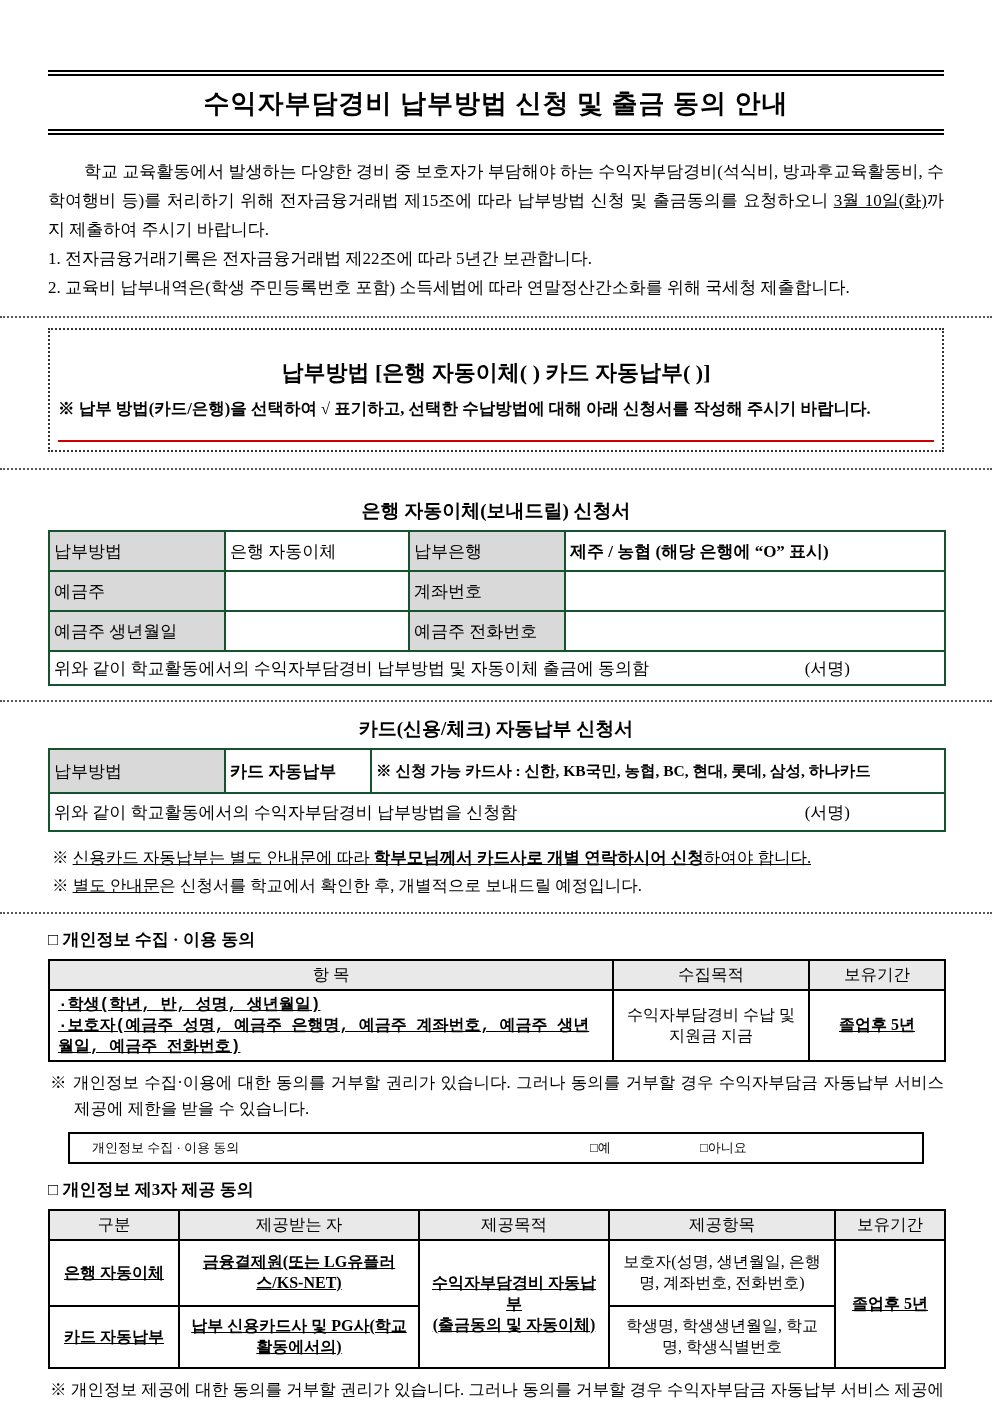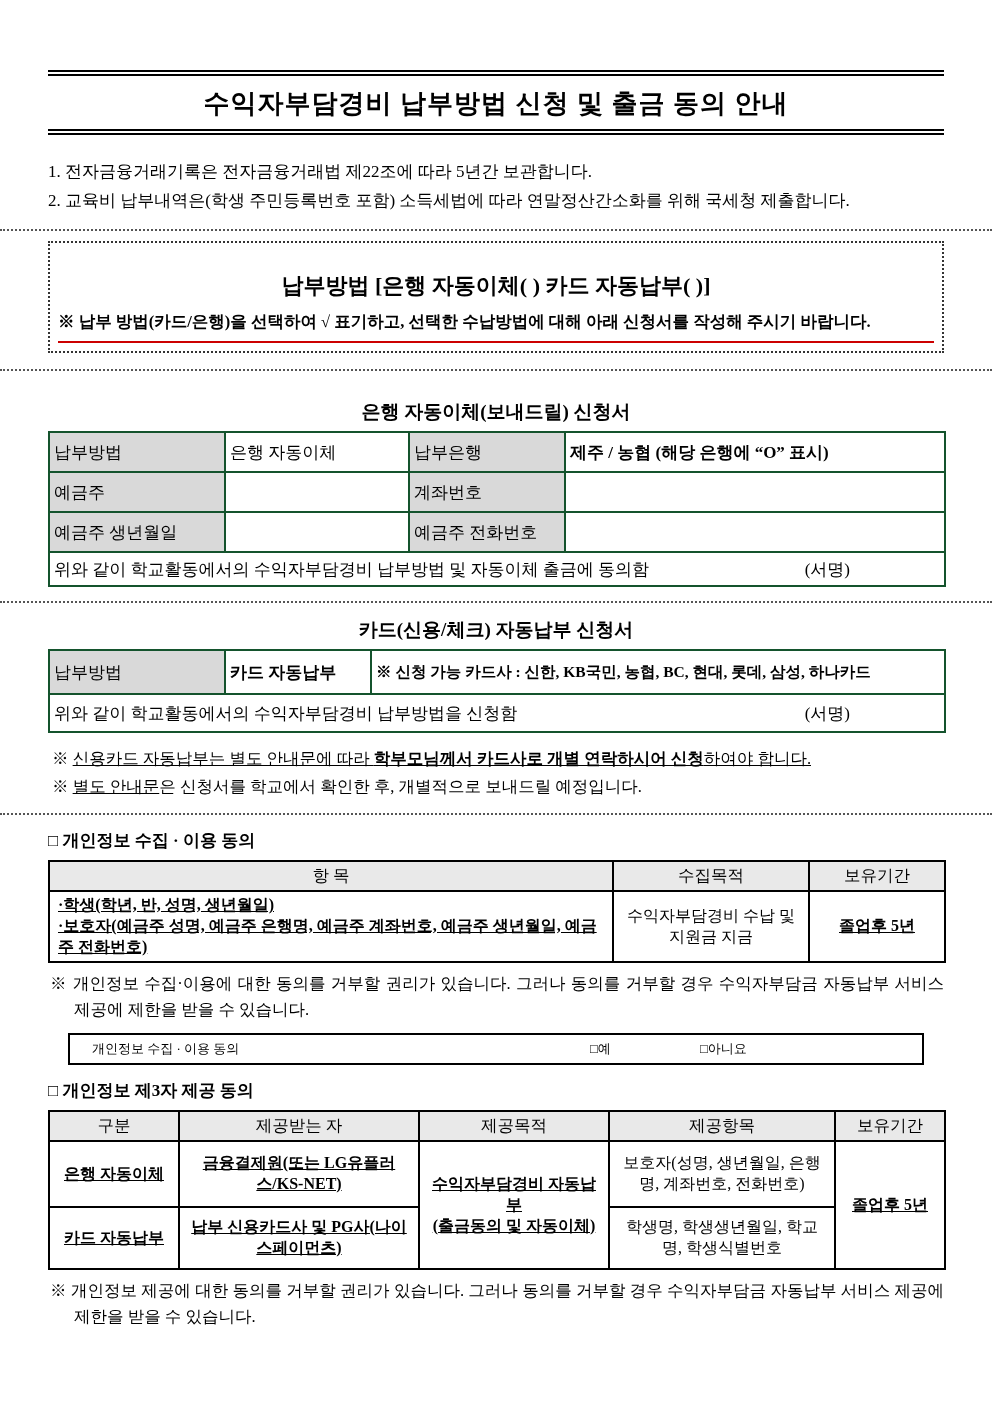--- a/index.html
+++ b/index.html
@@ -28,21 +28,21 @@
   
   .student-box{
     margin:10px 48px 0 48px;
     border:2px dotted #333;
     padding:14px 8px 8px 8px;
   }
   .student-box .info-line{text-align:right;font-size:17px;padding-right:4px;}
   .student-box .method-line{text-align:center;font-weight:bold;font-size:22px;margin-top:14px;}
   .student-box .note-line{
     font-weight:bold;font-size:16.5px;margin-top:10px;
-    border-bottom:2px solid #cc0000;padding-bottom:8px;
+    border-bottom:2px solid #cc0000;padding-bottom:20px;
   }
   
   .form-title{text-align:center;font-weight:bold;font-size:19px;margin:0;}
   
   table.form{border-collapse:collapse;width:896px;margin:6px 48px 0 48px;table-layout:fixed;}
   table.form td,table.form th{
     border:2px solid #14532d;padding:4px 4px;font-size:17px;vertical-align:middle;
   }
   td.glabel{background:#d9d9d9;}
   .consent-cell{display:flex;}
@@ -51,21 +51,21 @@
   .card-notes{margin:12px 48px 0 52px;font-size:16.5px;line-height:28px;}
   .card-notes .b{font-weight:bold;}
   
   .sec-title{font-weight:bold;font-size:17px;margin:14px 48px 0 48px;}
   table.privacy{border-collapse:collapse;width:896px;margin:8px 48px 0 48px;table-layout:fixed;}
   table.privacy td,table.privacy th{
     border:2px solid #000;padding:3px 8px;font-size:16px;vertical-align:middle;text-align:center;
   }
   table.privacy th{background:#e9e9e9;font-weight:normal;font-size:16.5px;}
   .items-cell{text-align:left !important;font-weight:bold;}
-  .items-cell .iline{text-decoration:underline;display:inline;}
+  .items-cell .iline{text-decoration:underline;display:inline;font-family:Liberation Mono, monospace;}
   .bu{font-weight:bold;text-decoration:underline;}
   .refusal{
     margin:8px 48px 0 48px;font-size:16.5px;line-height:26px;
     padding-left:26px;text-indent:-24px;text-align:justify;
   }
   .consent-row{
     margin:10px 68px 0 68px;width:856px;box-sizing:border-box;
     border:2px solid #000;height:32px;position:relative;font-size:13px;
   }
   .consent-row .clabel{position:absolute;left:22px;top:5px;}
@@ -73,20 +73,21 @@
   .consent-row .no{position:absolute;left:630px;top:5px;}
 </style>
 </head>
 <body>
 
 <div class="title-banner">
   <h1>수익자부담경비 납부방법 신청 및 출금 동의 안내</h1>
 </div>
 
 <div class="content intro">
+  <p class="lead"><span>학교 교육활동에서 발생하는 다양한 경비 중 보호자가 부담해야 하는 수익자부담경비(석식비, 방과후교육활동비, 수학여행비 등)를 처리하기 위해 전자금융거래법 제15조에 따라 납부방법 신청 및 출금동의를 요청하오니 </span><span class="u">3월 10일(화)</span><span>까지 제출하여 주시기 바랍니다.</span></p>
   <p>1. 전자금융거래기록은 전자금융거래법 제22조에 따라 5년간 보관합니다.</p>
   <p>2. 교육비 납부내역은(학생 주민등록번호 포함) 소득세법에 따라 연말정산간소화를 위해 국세청 제출합니다.</p>
 </div>
 
 <div class="dotline" style="margin-top:14px;"></div>
 
 <div class="student-box">
   <div class="method-line">납부방법 [은행 자동이체(    ) 카드 자동납부(    )]</div>
   <div class="note-line">※ 납부 방법(카드/은행)을 선택하여 √ 표기하고, 선택한 수납방법에 대해 아래 신청서를 작성해 주시기 바랍니다.</div>
 </div>
@@ -216,18 +217,18 @@
     <td class="bu">금융결제원(또는 LG유플러스/KS-NET)</td>
     <td rowspan="2">
       <span class="bu" style="display:block;">수익자부담경비 자동납부</span>
       <span class="bu" style="display:block;">(출금동의 및 자동이체)</span>
     </td>
     <td>보호자(성명, 생년월일, 은행명, 계좌번호, 전화번호)</td>
     <td rowspan="2" class="bu">졸업후 5년</td>
   </tr>
   <tr>
     <td class="bu" style="height:54px;">카드 자동납부</td>
-    <td class="bu">납부 신용카드사 및 PG사(나이스페이먼츠)</td>
+    <td class="bu">납부 신용카드사 및 PG사(학교활동에서의)</td>
     <td>학생명, 학생생년월일, 학교명, 학생식별번호</td>
   </tr>
 </tbody>
   </table>
 <div class="refusal">※ 개인정보 제공에 대한 동의를 거부할 권리가 있습니다. 그러나 동의를 거부할 경우 수익자부담금 자동납부 서비스 제공에 제한을 받을 수 있습니다.</div>
 
 </body></html>

